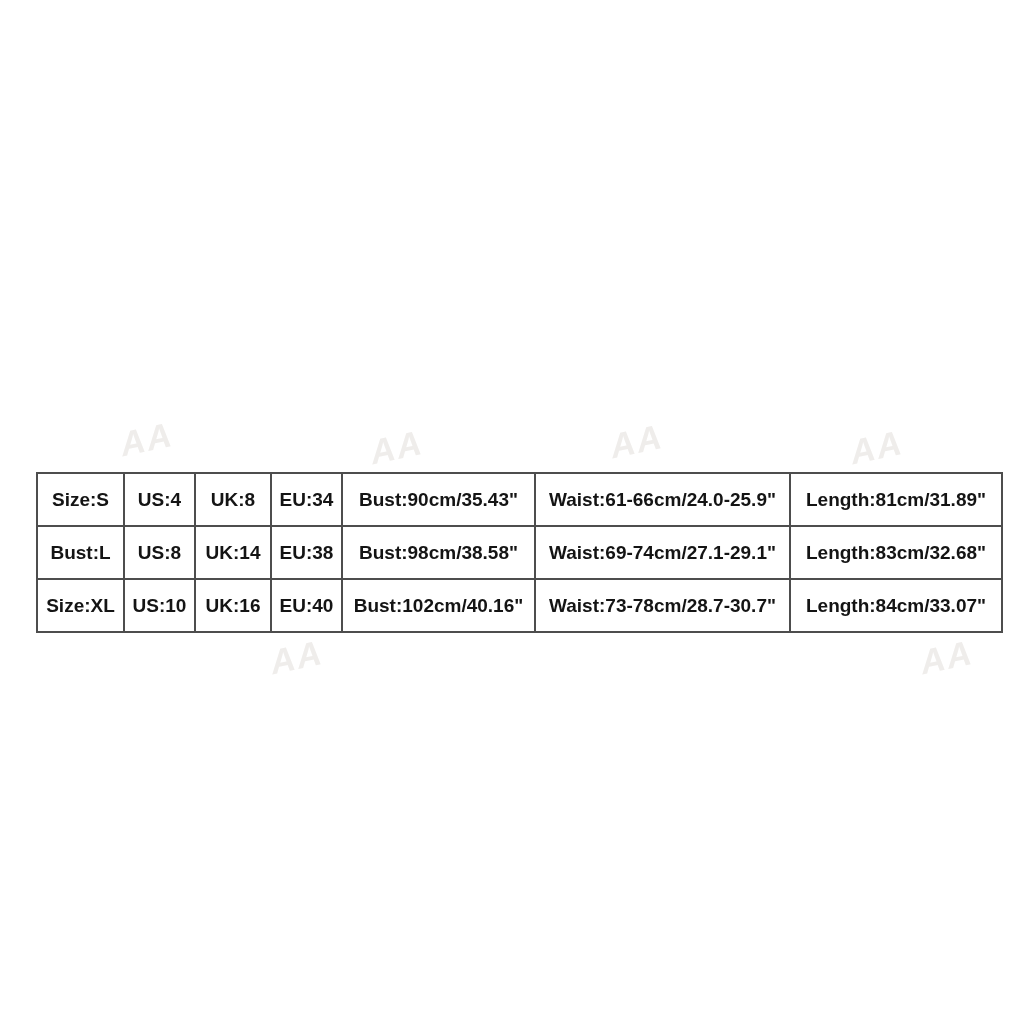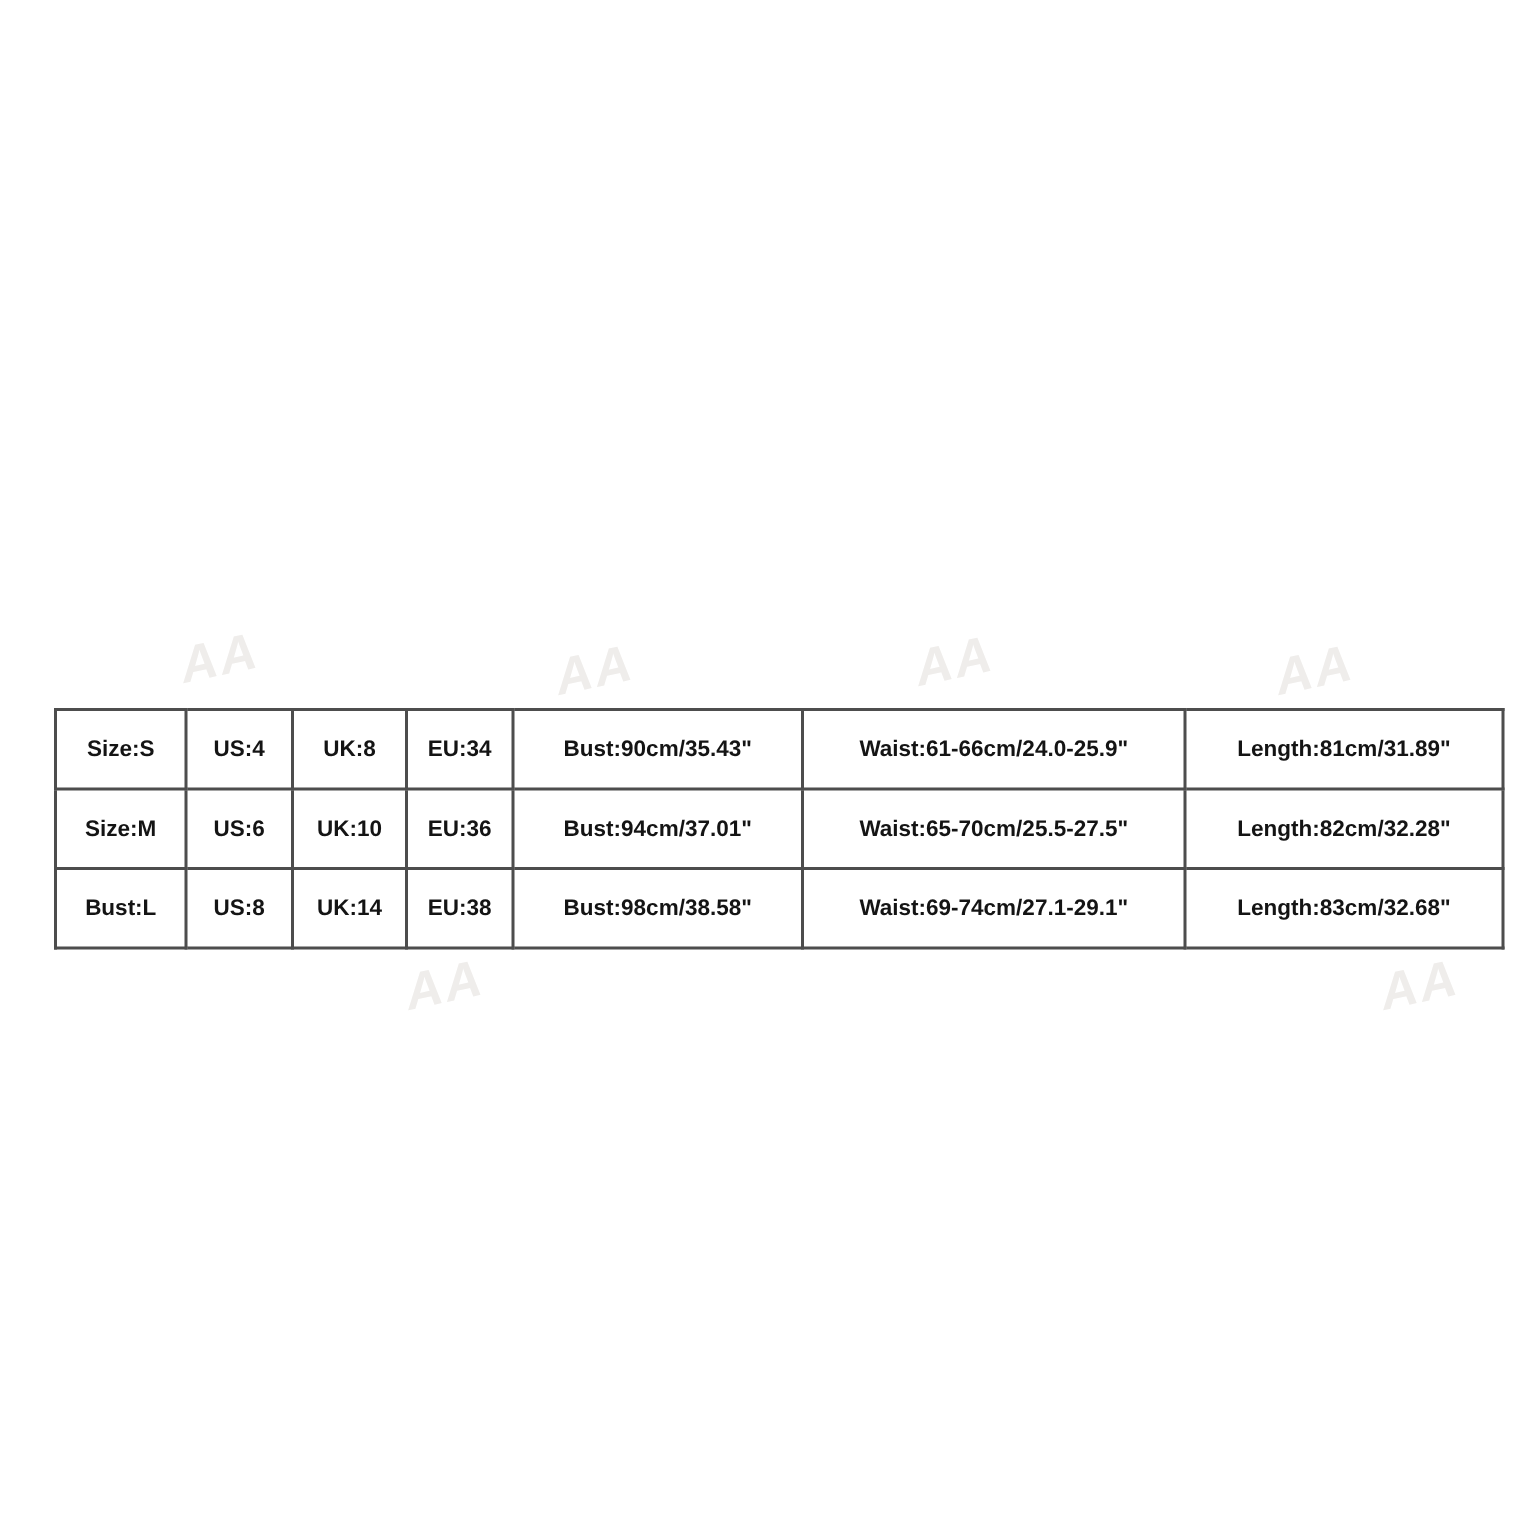--- a/index.html
+++ b/index.html
@@ -41,21 +41,21 @@
     height: 161px;
     border-collapse: collapse;
     table-layout: fixed;
     background: #ffffff;
   }
   table.size-chart td {
     border: 2px solid #4d4d4d;
     text-align: center;
     vertical-align: middle;
     font-weight: bold;
-    font-size: 15px;
+    font-size: 19px;
     color: #141414;
     white-space: nowrap;
     overflow: hidden;
     padding: 0 2px;
     height: 40px;
   }
   col.c-size   { width: 87px; }
   col.c-us     { width: 71px; }
   col.c-uk     { width: 76px; }
   col.c-eu     { width: 71px; }
@@ -89,33 +89,33 @@
       <tr>
         <td>Size:S</td>
         <td>US:4</td>
         <td>UK:8</td>
         <td>EU:34</td>
         <td>Bust:90cm/35.43"</td>
         <td>Waist:61-66cm/24.0-25.9"</td>
         <td>Length:81cm/31.89"</td>
       </tr>
       <tr>
-        <td>Size:M</td>
-        <td>US:6</td>
-        <td>UK:10</td>
-        <td>EU:36</td>
-        <td>Bust:94cm/37.01"</td>
-        <td>Waist:65-70cm/25.5-27.5"</td>
-        <td>Length:82cm/32.28"</td>
-      </tr>
-      <tr>
         <td>Bust:L</td>
         <td>US:8</td>
         <td>UK:14</td>
         <td>EU:38</td>
         <td>Bust:98cm/38.58"</td>
         <td>Waist:69-74cm/27.1-29.1"</td>
         <td>Length:83cm/32.68"</td>
       </tr>
+      <tr>
+        <td>Size:XL</td>
+        <td>US:10</td>
+        <td>UK:16</td>
+        <td>EU:40</td>
+        <td>Bust:102cm/40.16"</td>
+        <td>Waist:73-78cm/28.7-30.7"</td>
+        <td>Length:84cm/33.07"</td>
+      </tr>
     </tbody>
   </table>
 
 </div>
 
 </body></html>

